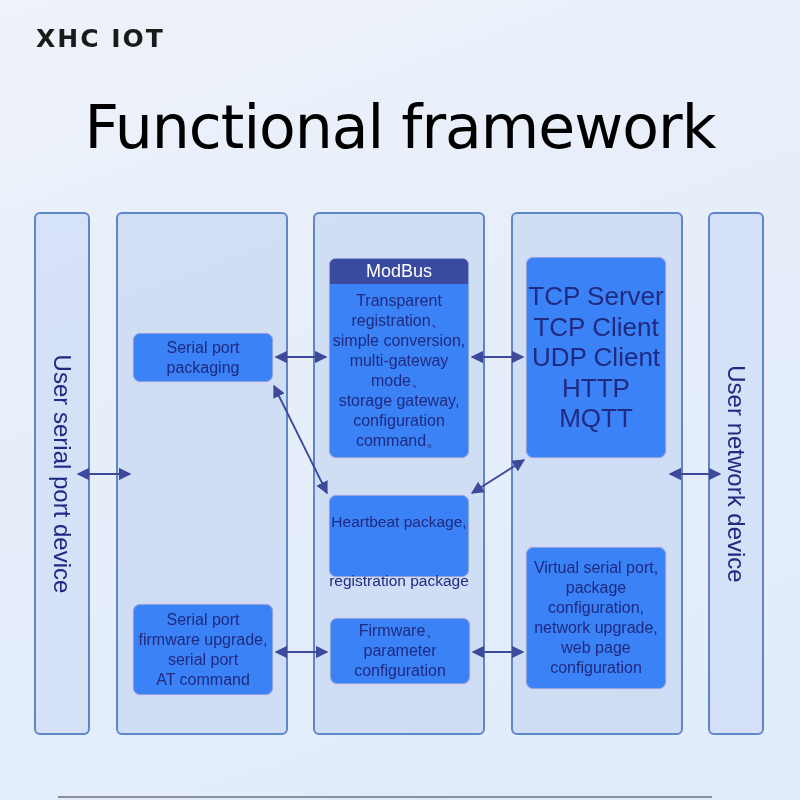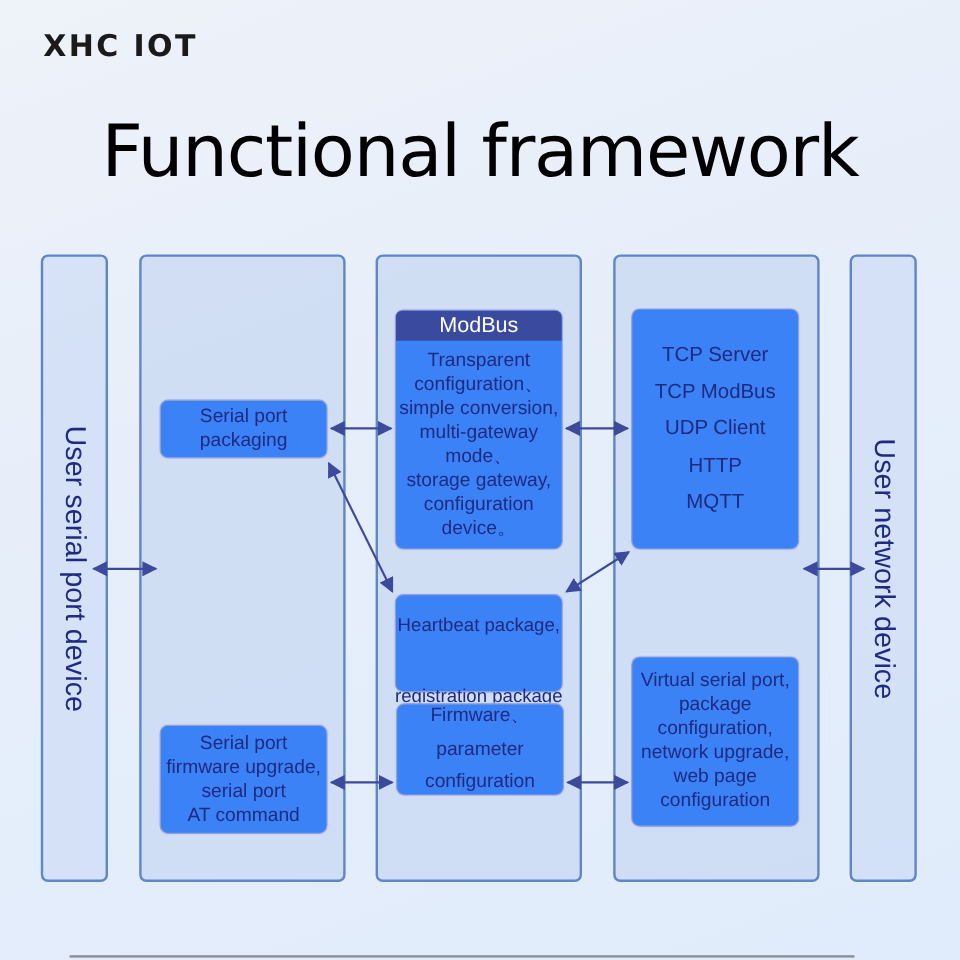--- a/index.html
+++ b/index.html
@@ -36,21 +36,21 @@
     display: flex; flex-direction: column; align-items: center; justify-content: center;
     text-align: center; color: #1f2a80; font-size: 16px; line-height: 20px;
     box-shadow: 0 0 0 1px rgba(220, 200, 245, 0.5);
   }
   .box span { display: block; white-space: nowrap; }
   .modbus-head {
     position: absolute; left: 0; right: 0; top: 0; height: 25px;
     background: #3a4a9e; color: #ffffff; font-size: 18px; line-height: 25px;
     border-radius: 5px 5px 0 0; text-align: center;
   }
-  .proto span { font-size: 17px; line-height: 30.5px; text-align: right; }
+  .proto span { font-size: 26px; line-height: 30.5px; text-align: right; }
   .hb span { line-height: 29px; font-size: 15.5px; margin-top: 30px; }
   svg.arrows { position: absolute; left: 0; top: 0; width: 800px; height: 800px; pointer-events: none; }
   .baseline {
     position: absolute; left: 58px; width: 654px; top: 796px; height: 2px; background: #8a8f99;
   }
 </style>
 </head>
 <body>
 
 <div class="brand">XHC IOT</div>
@@ -73,41 +73,41 @@
 <div class="box" style="left:133px; top:604px; width:140px; height:91px;">
   <span>Serial port</span>
   <span>firmware upgrade,</span>
   <span>serial port</span>
   <span>AT command</span>
 </div>
 
 <div class="box" style="left:329px; top:258px; width:140px; height:200px; justify-content:flex-start; padding-top:32px;">
   <div class="modbus-head">ModBus</div>
   <span>Transparent</span>
-  <span>configuration、</span>
+  <span>registration、</span>
   <span>simple conversion,</span>
   <span>multi-gateway</span>
   <span>mode、</span>
   <span>storage gateway,</span>
   <span>configuration</span>
-  <span>device。</span>
+  <span>command。</span>
 </div>
 <div class="box hb" style="left:329px; top:495px; width:140px; height:82px;">
   <span>Heartbeat package,</span>
   <span>registration package</span>
 </div>
-<div class="box" style="left:330px; top:586px; width:140px; height:77px;justify-content:space-between;">
+<div class="box" style="left:330px; top:618px; width:140px; height:66px;">
   <span>Firmware、</span>
   <span>parameter</span>
   <span>configuration</span>
 </div>
 
 <div class="box proto" style="left:526px; top:257px; width:140px; height:201px;">
   <span>TCP Server</span>
-  <span>TCP ModBus</span>
+  <span>TCP Client</span>
   <span>UDP Client</span>
   <span>HTTP</span>
   <span>MQTT</span>
 </div>
 <div class="box" style="left:526px; top:547px; width:140px; height:142px;align-items:center;">
   <span>Virtual serial port,</span>
   <span>package</span>
   <span>configuration,</span>
   <span>network upgrade,</span>
   <span>web page</span>

